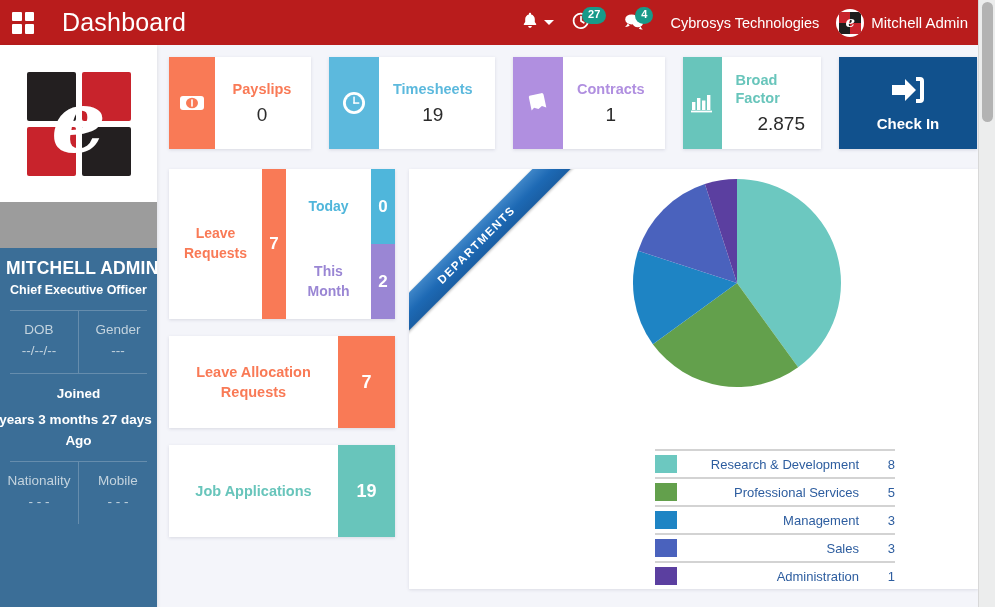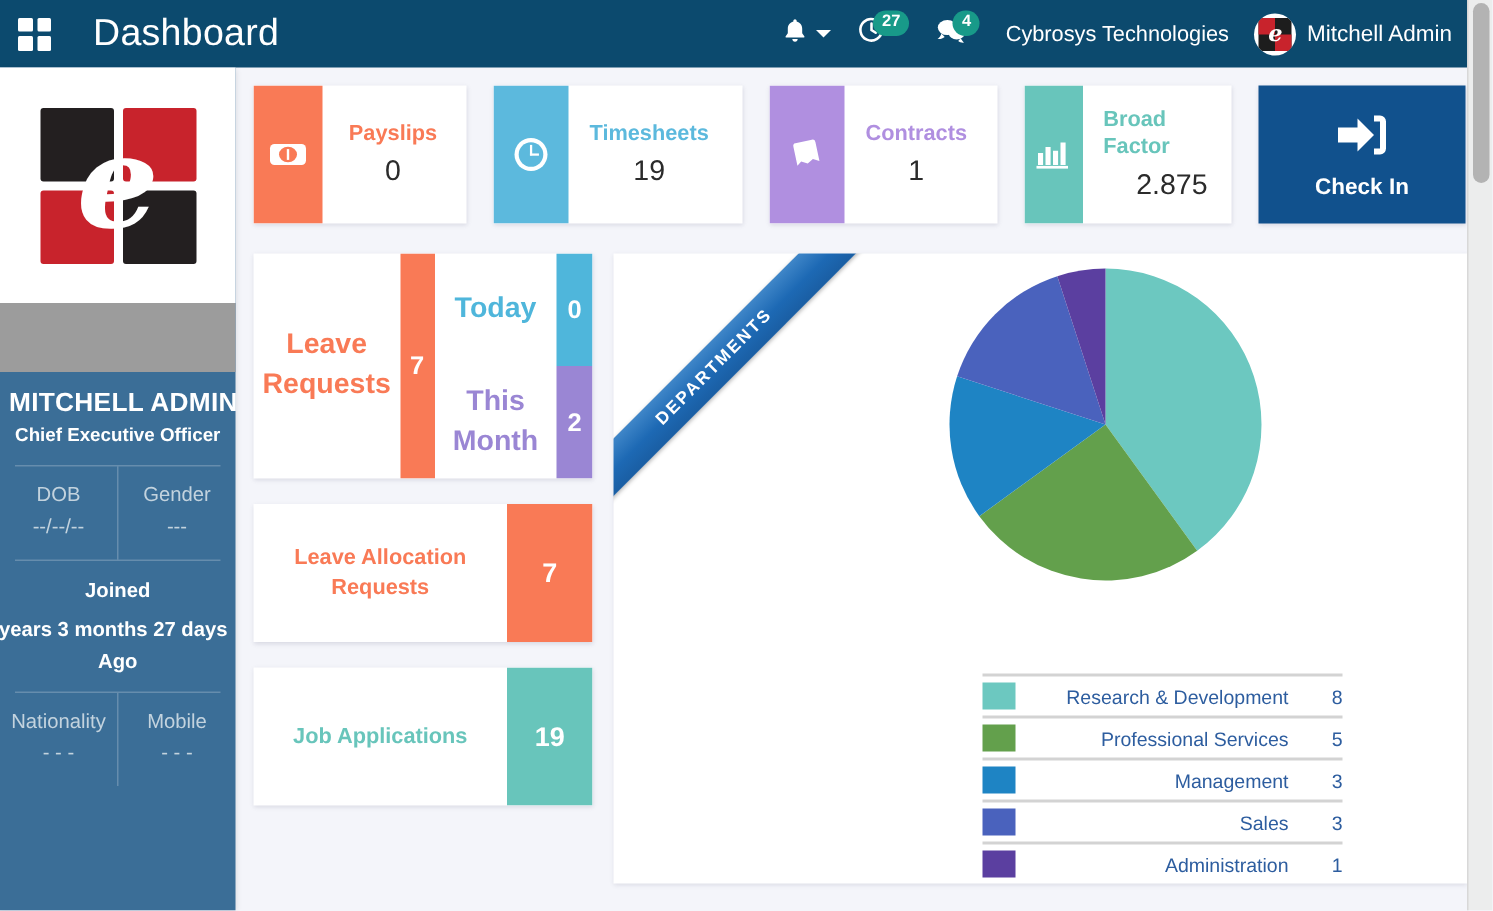--- a/index.html
+++ b/index.html
@@ -7,21 +7,21 @@
     width: 995px; height: 607px;
     overflow: hidden;
     font-family: "Liberation Sans", sans-serif;
     background: #f4f5fa;
   }
   .app { position: relative; width: 995px; height: 607px; overflow: hidden; }
 
   
   .topbar {
     position: absolute; left: 0; top: 0; width: 978px; height: 45px;
-    background: #0c4a6e;
+    background: #b91c1c;
     display: flex; align-items: center;
   }
   .apps-icon {
     width: 22px; height: 22px; margin-left: 12px;
     display: grid; grid-template-columns: 1fr 1fr; grid-template-rows: 1fr 1fr; gap: 3px;
     cursor: pointer;
   }
   .apps-icon i { display: block; background: #ffffff; border-radius: 1px; }
   .brand-title {
     margin-left: 28px; color: #ffffff; font-size: 25px; font-weight: 400;
@@ -150,21 +150,21 @@
 
   .lower { display: flex; gap: 14px; margin-top: 20px; }
   .left-col { width: 226px; display: flex; flex-direction: column; gap: 17px; }
 
   .leave-card {
     background: #ffffff; height: 150px; display: flex; box-shadow: 0 1px 3px rgba(90,90,120,.18);
     overflow: hidden;
   }
   .lc-label {
     flex: 1; display: flex; align-items: center; justify-content: center; text-align: center;
-    font-size: 19px; font-weight: 700; line-height: 1.4; padding: 0 6px;
+    font-size: 14px; font-weight: 700; line-height: 1.4; padding: 0 6px;
   }
   .lc-num {
     width: 24px; display: flex; align-items: center; justify-content: center;
     color: #ffffff; font-size: 17px; font-weight: 700;
   }
   .lc-split { width: 109px; display: flex; flex-direction: column; }
   .lc-split-row { flex: 1; display: flex; }
 
   .wide-card {
     background: #ffffff; height: 92px; display: flex; box-shadow: 0 1px 3px rgba(90,90,120,.18);

